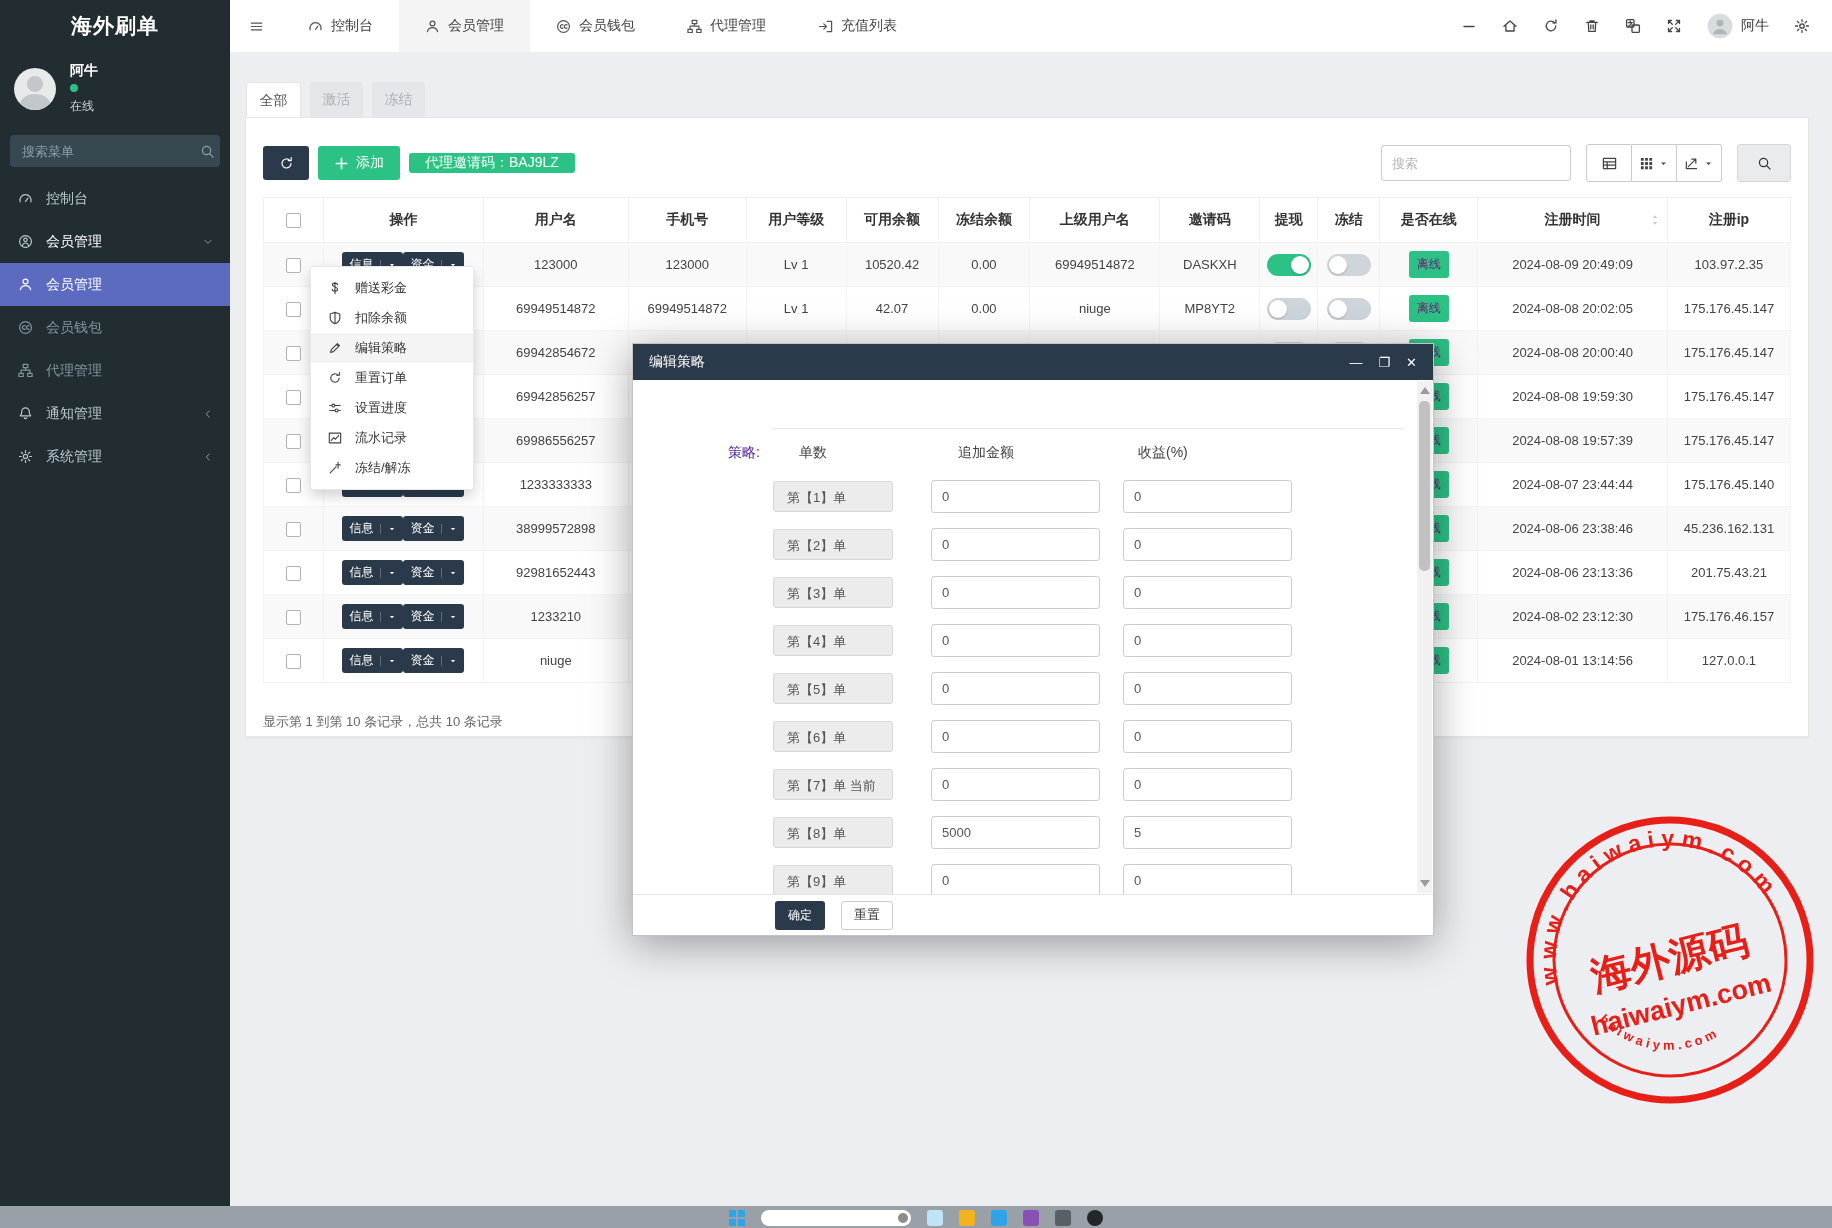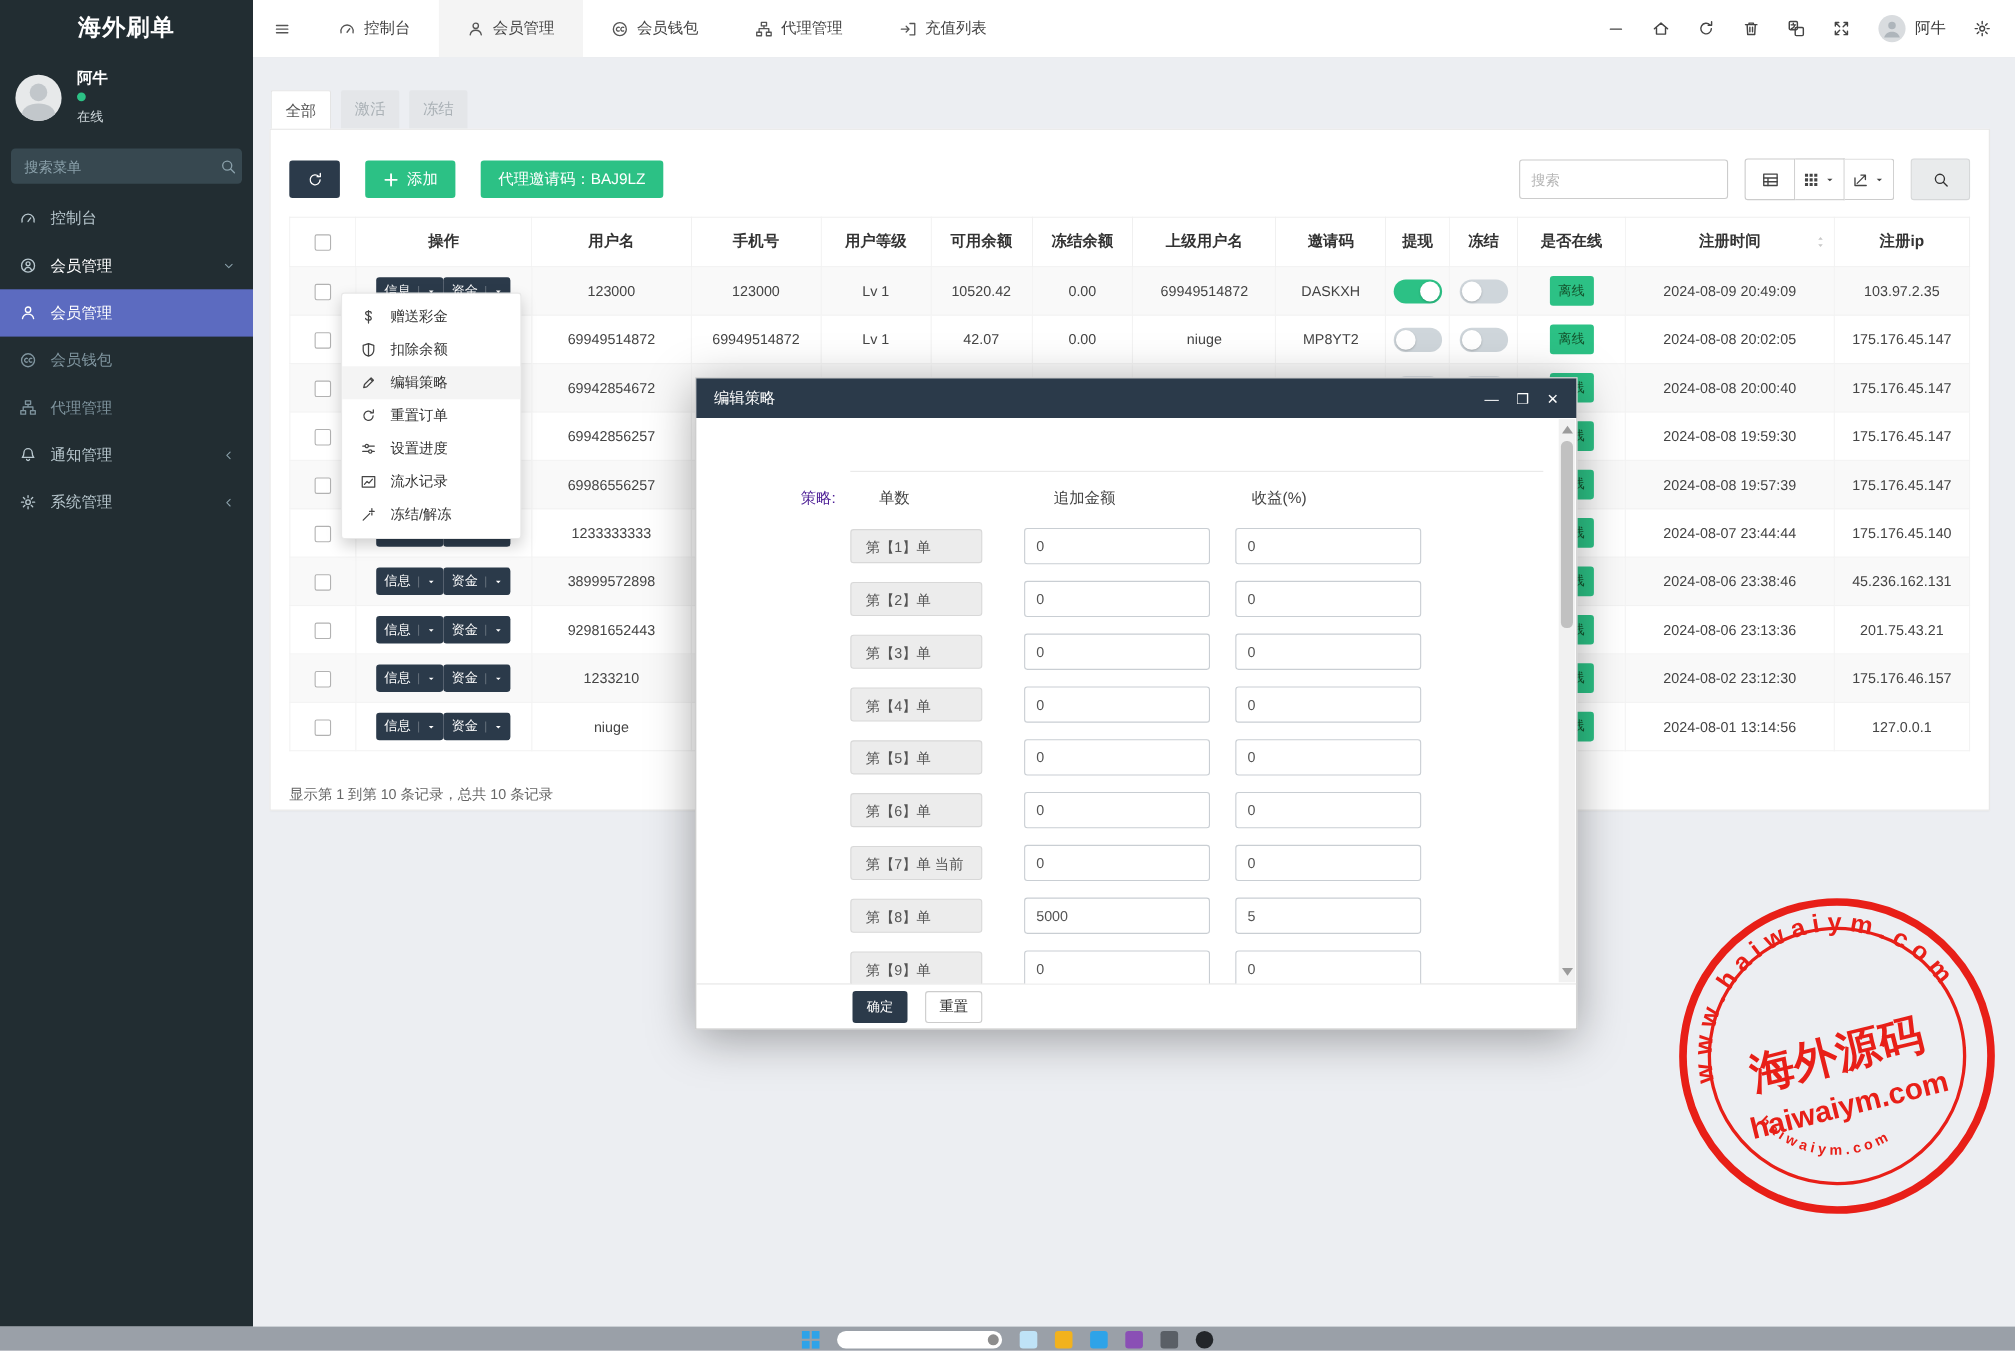--- a/index.html
+++ b/index.html
@@ -43,27 +43,27 @@
   .tr-ic{color:#444;display:flex;cursor:pointer;}
   .tr-user{display:flex;align-items:center;gap:8px;font-size:14px;color:#333;cursor:pointer;}
 
   
   .content{position:absolute;left:230px;top:52px;right:0;height:1154px;background:#eceef2;}
   .tabs{position:absolute;left:16px;top:30px;display:flex;}
   .tab{width:53px;height:35px;line-height:35px;text-align:center;font-size:14px;margin-right:9px;border-radius:2px 2px 0 0;cursor:pointer;}
   .tab.active{background:#fff;color:#555;border:1px solid #e4e4e4;border-bottom:none;}
   .tab.inactive{background:#e4e6e9;color:#aab1b6;}
   .card{position:absolute;left:15px;top:65px;width:1562px;height:618px;background:#fff;border:1px solid #e6e6e6;box-shadow:0 1px 2px rgba(0,0,0,.05);}
-  .toolbar{display:flex;align-items:center;margin:27px 17px 16px 17px;height:36px;gap:14px;}
+  .toolbar{display:flex;align-items:center;margin:27px 17px 16px 17px;height:36px;}
   .btn{border:none;border-radius:3px;font-size:13px;cursor:pointer;display:inline-flex;align-items:center;gap:7px;font-family:inherit;}
   .btn-dark{background:#2b3a4a;color:#fff;}
   .btn-green{background:#2cc185;color:#fff;}
   .btn-refresh{width:46px;height:34px;justify-content:center;margin-right:9px;}
   .btn-add{height:34px;padding:0 16px;margin-right:9px;font-size:14px;}
-  .btn-invite{height:34px;padding:0 16px;font-size:14px;}
+  .btn-invite{height:20px;padding:0 16px;font-size:14px;}
   .toolbar .right{margin-left:auto;display:flex;align-items:center;}
   .tsearch{width:168px;height:34px;border:1px solid #ccc;border-radius:3px;padding:0 10px;font-size:13px;color:#555;outline:none;font-family:inherit;}
   .tsearch::placeholder{color:#b5b5b5;}
   .btngroup{display:flex;margin-left:15px;}
   .gbtn{height:36px;min-width:44px;background:#fff;border:1px solid #ccc;display:flex;align-items:center;justify-content:center;gap:4px;color:#444;cursor:pointer;}
   .gbtn + .gbtn{border-left:none;}
   .gbtn:first-child{border-radius:3px 0 0 3px;}
   .gbtn:last-child{border-radius:0 3px 3px 0;}
   .sbtn{height:36px;width:52px;background:#e9ebec;border:1px solid #d6d8d9;border-radius:3px;margin-left:15px;display:flex;align-items:center;justify-content:center;color:#333;cursor:pointer;}
 
@@ -73,21 +73,21 @@
   table.grid tr.odd td{background:#f9f9f9;}
   .cb{appearance:none;-webkit-appearance:none;width:15px;height:15px;border:1px solid #b2b2b2;border-radius:2px;background:#fff;margin:0;vertical-align:middle;cursor:pointer;}
   .opbtn{background:#2b3a4a;color:#fff;border:none;border-radius:3px;height:25px;font-size:12px;display:inline-flex;align-items:center;cursor:pointer;font-family:inherit;padding:0;}
   .opbtn .lbl{padding:0 7px;}
   .opbtn .crt{padding:0 6px;border-left:1px solid rgba(255,255,255,.25);display:flex;align-items:center;font-size:9px;}
   .ops{display:flex;gap:0;justify-content:center;}
   .tg{display:inline-block;width:44px;height:22px;border-radius:11px;position:relative;vertical-align:middle;cursor:pointer;}
   .tg .knob{position:absolute;top:2px;width:18px;height:18px;border-radius:50%;background:#fff;box-shadow:0 1px 2px rgba(0,0,0,.2);}
   .tg.on{background:#2cc185;} .tg.on .knob{right:2px;}
   .tg.off{background:#cfd6db;} .tg.off .knob{left:2px;}
-  .badge{background:#2cc185;color:#14532d;font-size:12px;padding:5px 8px;border-radius:3px;display:inline-block;}
+  .badge{background:#2cc185;color:#701a75;font-size:12px;padding:5px 8px;border-radius:3px;display:inline-block;}
   .sortic{position:absolute;right:6px;top:50%;transform:translateY(-50%);}
   .grid-info{margin:30px 17px;font-size:13px;color:#666;}
 
   
   .dropdown{position:absolute;left:310px;top:266px;width:162px;background:#fff;border:1px solid #e8e8e8;border-radius:3px;
             box-shadow:0 6px 14px rgba(0,0,0,.18);padding:6px 0;z-index:40;}
   .ditem{height:30px;display:flex;align-items:center;gap:12px;padding:0 16px;font-size:13px;color:#333;cursor:pointer;}
   .ditem.hover{background:#f4f4f4;}
   .ditem .micon{width:16px;color:#444;display:flex;justify-content:center;}
 

